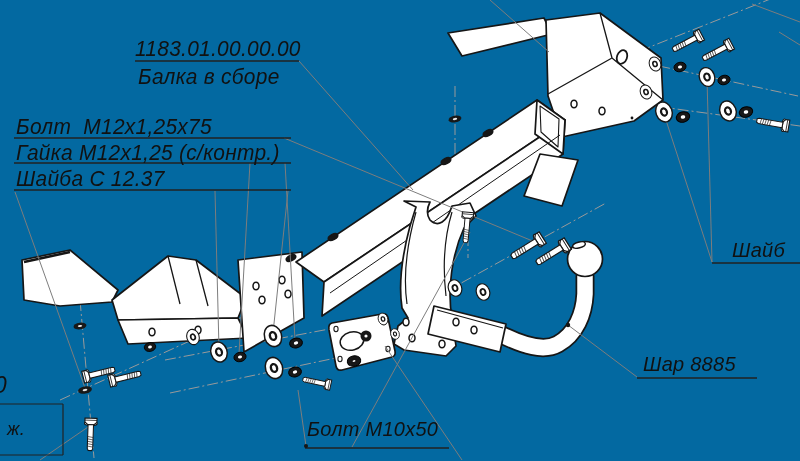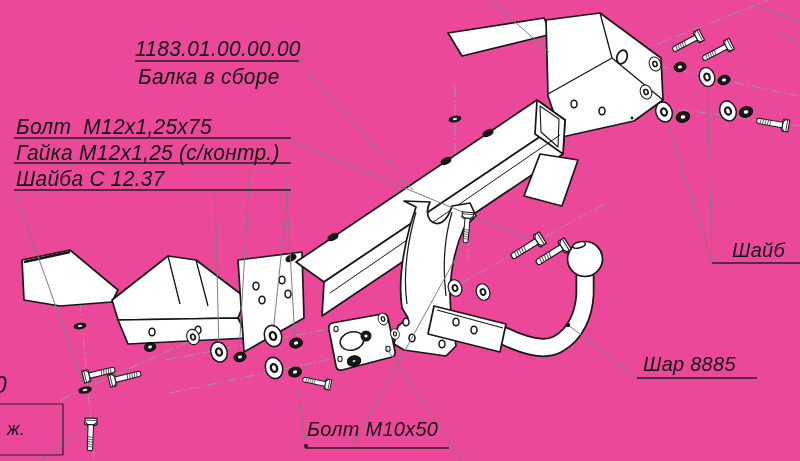--- a/index.html
+++ b/index.html
@@ -1,16 +1,16 @@
 <!DOCTYPE html>
 <html><head>
 <meta charset="utf-8">
 <style>
   html,body{margin:0;padding:0;background:#fff;}
-  .stage{position:relative;width:800px;height:461px;background:#ec4899;overflow:hidden;
+  .stage{position:relative;width:800px;height:461px;background:#0369a1;overflow:hidden;
          font-family:"Liberation Sans",sans-serif;}
   .stage svg{position:absolute;left:0;top:0;}
   .lbl{position:absolute;color:#111;font-style:italic;white-space:pre;
        transform:scaleX(.95);transform-origin:0 0;letter-spacing:.3px;
        font-family:"Liberation Sans",sans-serif;}
   .f22{font-size:22px;}
   .f21{font-size:21px;}
   .f24{font-size:24px;}
   .f19{font-size:19px;}
 </style>

